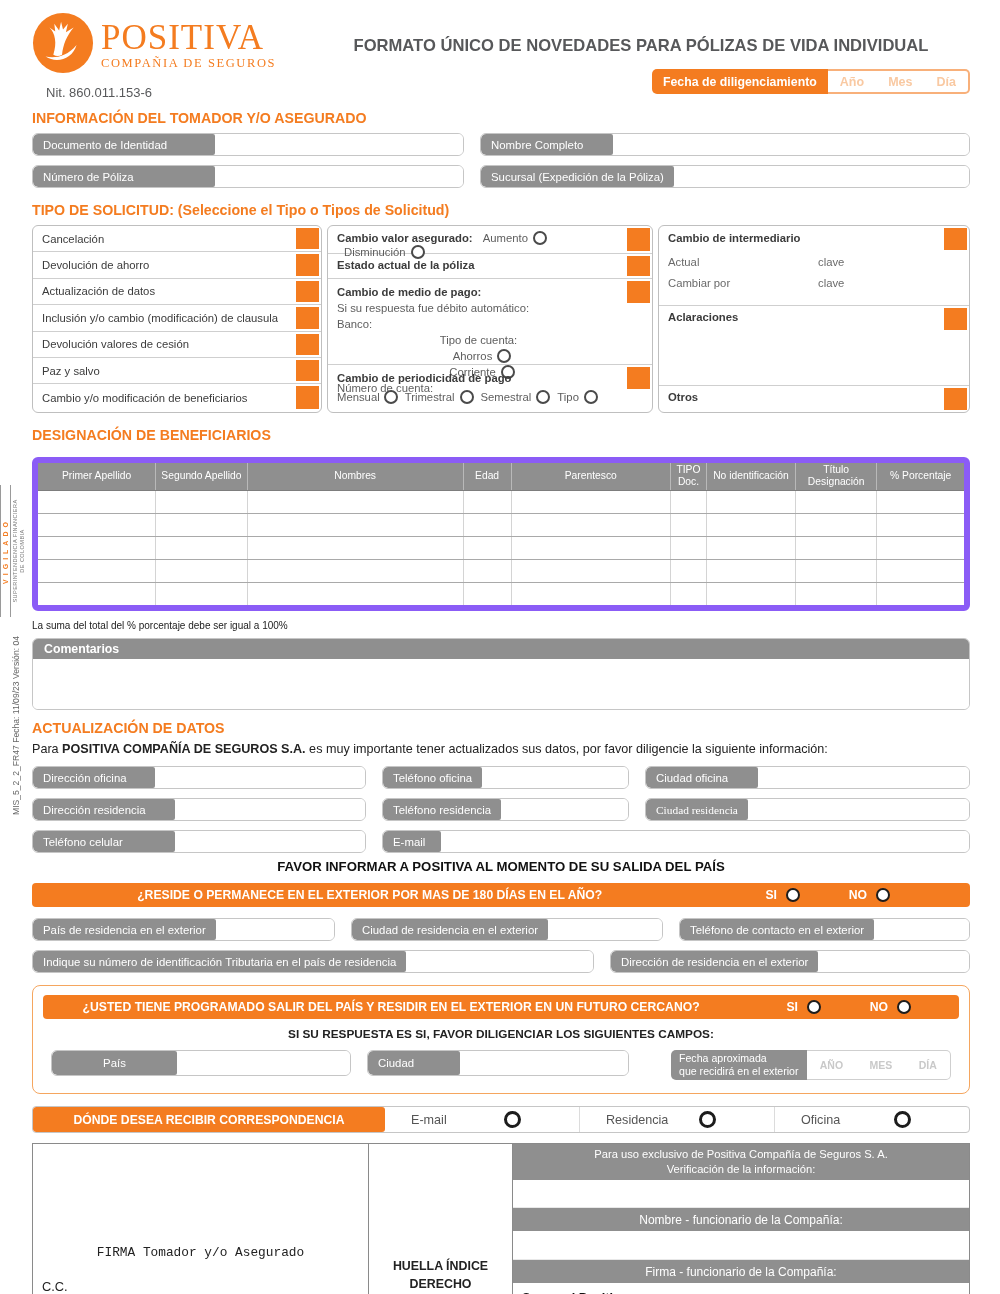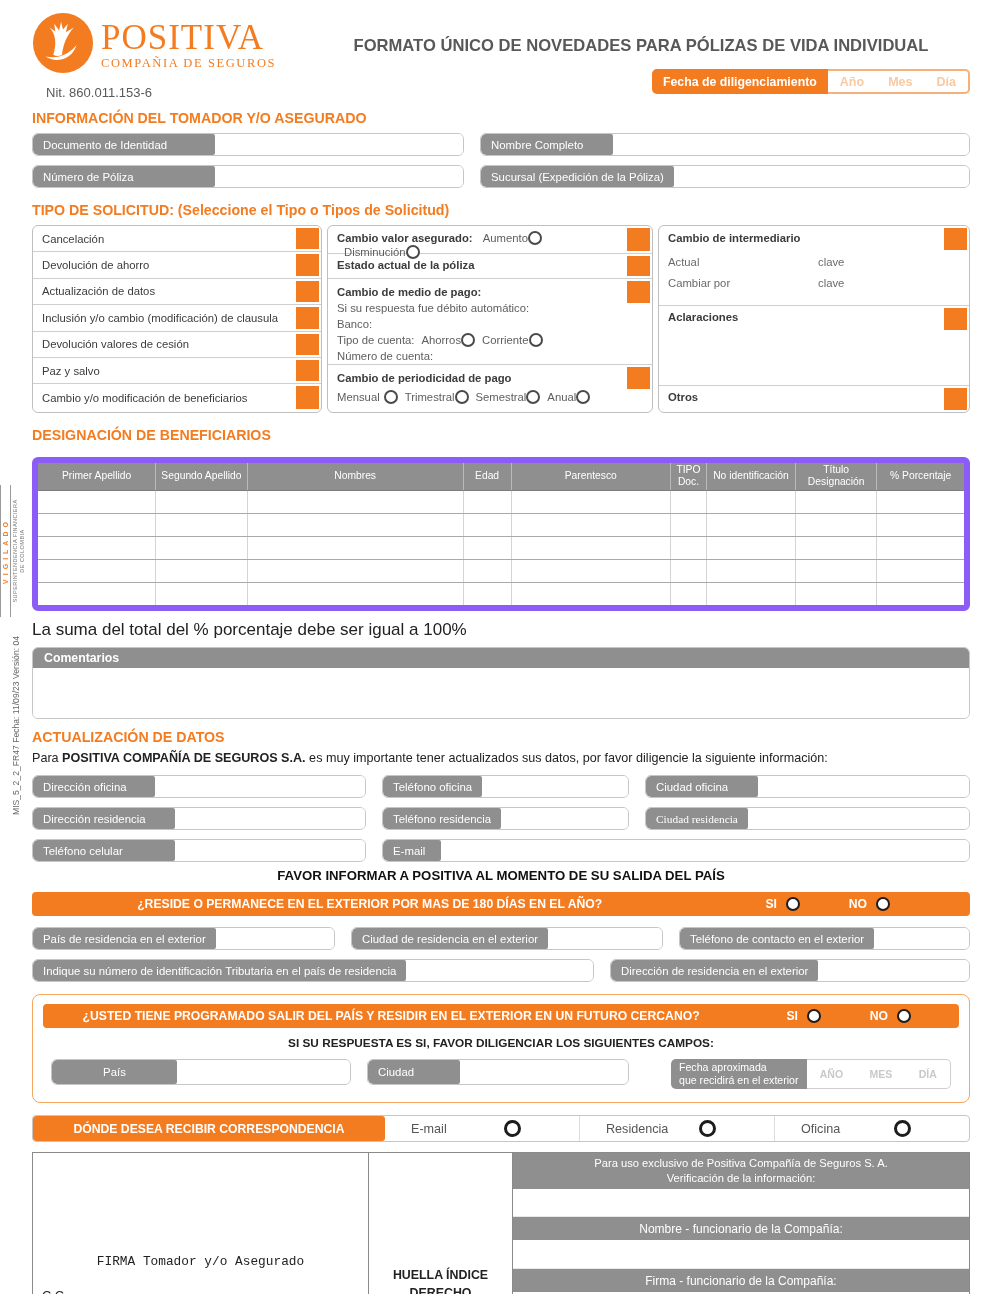--- a/index.html
+++ b/index.html
@@ -37,35 +37,35 @@
   .sol-left { width:290px; }
   .sol-left .srow { display:flex; align-items:center; height:26.4px; border-bottom:1px solid #CFCFCF; position:relative; padding:0 32px 0 9px; color:#3B3B3B; }
   .sol-left .srow:last-child { border-bottom:none; }
   .chk { position:absolute; right:2px; top:2px; bottom:2px; width:23px; background:#F47C20; }
   .chk-fix { position:absolute; right:2px; top:2px; width:23px; height:22px; background:#F47C20; }
   .sol-mid { width:326px; }
   .sol-mid .sec, .sol-right .sec { position:relative; border-bottom:1px solid #CFCFCF; padding:5px 32px 4px 9px; }
   .sol-mid .sec:last-child, .sol-right .sec:last-child { border-bottom:none; }
   .sol-right { flex:1; }
   .bold { font-weight:bold; color:#3B3B3B; }
-  .inline-opt { display:inline-flex; align-items:center; margin-left:7px; color:#5E5E5E; }
+  .inline-opt { display:inline-flex; align-items:center; gap:5px; margin-left:7px; color:#5E5E5E; }
   .radio-sm { width:14px; height:14px; border:2.2px solid #4A4A4A; border-radius:50%; background:#fff; display:inline-block; flex:0 0 auto; }
   .mid-line { line-height:16px; color:#5E5E5E; }
   .clave-row { display:flex; line-height:17px; color:#6A6A6A; padding-top:4px; }
   .clave-row .c1 { width:150px; }
 
   
   .btable-wrap { border:6px solid #8b5cf6; border-radius:6px; overflow:hidden; margin-top:14px; }
   table.bt { width:100%; border-collapse:collapse; table-layout:fixed; }
   .bt th { background:#8F8F8F; color:#fff; font-weight:normal; font-size:10.3px; line-height:1.15; border-right:1px solid #B9B9B9; border-bottom:1px solid #7d7d7d; height:27px; padding:1px 2px; }
   .bt th:last-child { border-right:none; }
   .bt td { height:23px; border-right:1px solid #D4D4D4; border-bottom:1px solid #A9A9A9; background:#fff; }
   .bt td:last-child { border-right:none; }
   .bt tr:last-child td { border-bottom:none; }
-  .note { font-size:17px; color:#222; margin:9px 0 7px; }
+  .note { font-size:10px; color:#222; margin:9px 0 7px; }
   .com-wrap { border:1px solid #C6C6C6; border-radius:6px; overflow:hidden; }
   .com-head { background:#8F8F8F; color:#fff; font-weight:bold; font-size:12.3px; padding:3px 11px; }
   .com-body { height:50px; background:#fff; }
 
   
   .intro { font-size:12.6px; color:#222; margin:6px 0 10px; }
   .acol1 { width:334px; } .acol2 { width:247px; } .acol3 { flex:1; }
   .wide { flex:1; }
 
   .aviso { text-align:center; font-weight:bold; font-size:13.2px; color:#111; margin:6px 0 9px; }
@@ -230,21 +230,21 @@
           <span class="chk"></span>
         </div>
         <div class="sec" style="height:25px;">
           <span class="bold">Estado actual de la póliza</span>
           <span class="chk"></span>
         </div>
         <div class="sec" style="height:86px;">
           <div class="bold" style="line-height:16px;">Cambio de medio de pago:</div>
           <div class="mid-line">Si su respuesta fue débito automático:</div>
           <div class="mid-line">Banco:</div>
-          <div class="mid-line" style="display:flex; align-items:center;">
+          <div class="mid-line" style="display:flex; align-items:center;flex-direction:column;">
             <span>Tipo de cuenta:</span>
             <span class="inline-opt">
                 <span>Ahorros</span>
                 <span class="radio-sm"></span>
               </span>
             <span class="inline-opt">
                 <span>Corriente</span>
                 <span class="radio-sm"></span>
               </span>
           </div>
@@ -260,21 +260,21 @@
               </span>
             <span class="inline-opt">
                 <span>Trimestral</span>
                 <span class="radio-sm"></span>
               </span>
             <span class="inline-opt">
                 <span>Semestral</span>
                 <span class="radio-sm"></span>
               </span>
             <span class="inline-opt">
-                <span>Anual</span>
+                <span>Tipo</span>
                 <span class="radio-sm"></span>
               </span>
           </div>
           <span class="chk-fix"></span>
         </div>
       </div>
 
       <div class="solbox sol-right">
         <div class="sec" style="height:80px; padding-top:6px;">
           <div class="bold">Cambio de intermediario</div>

